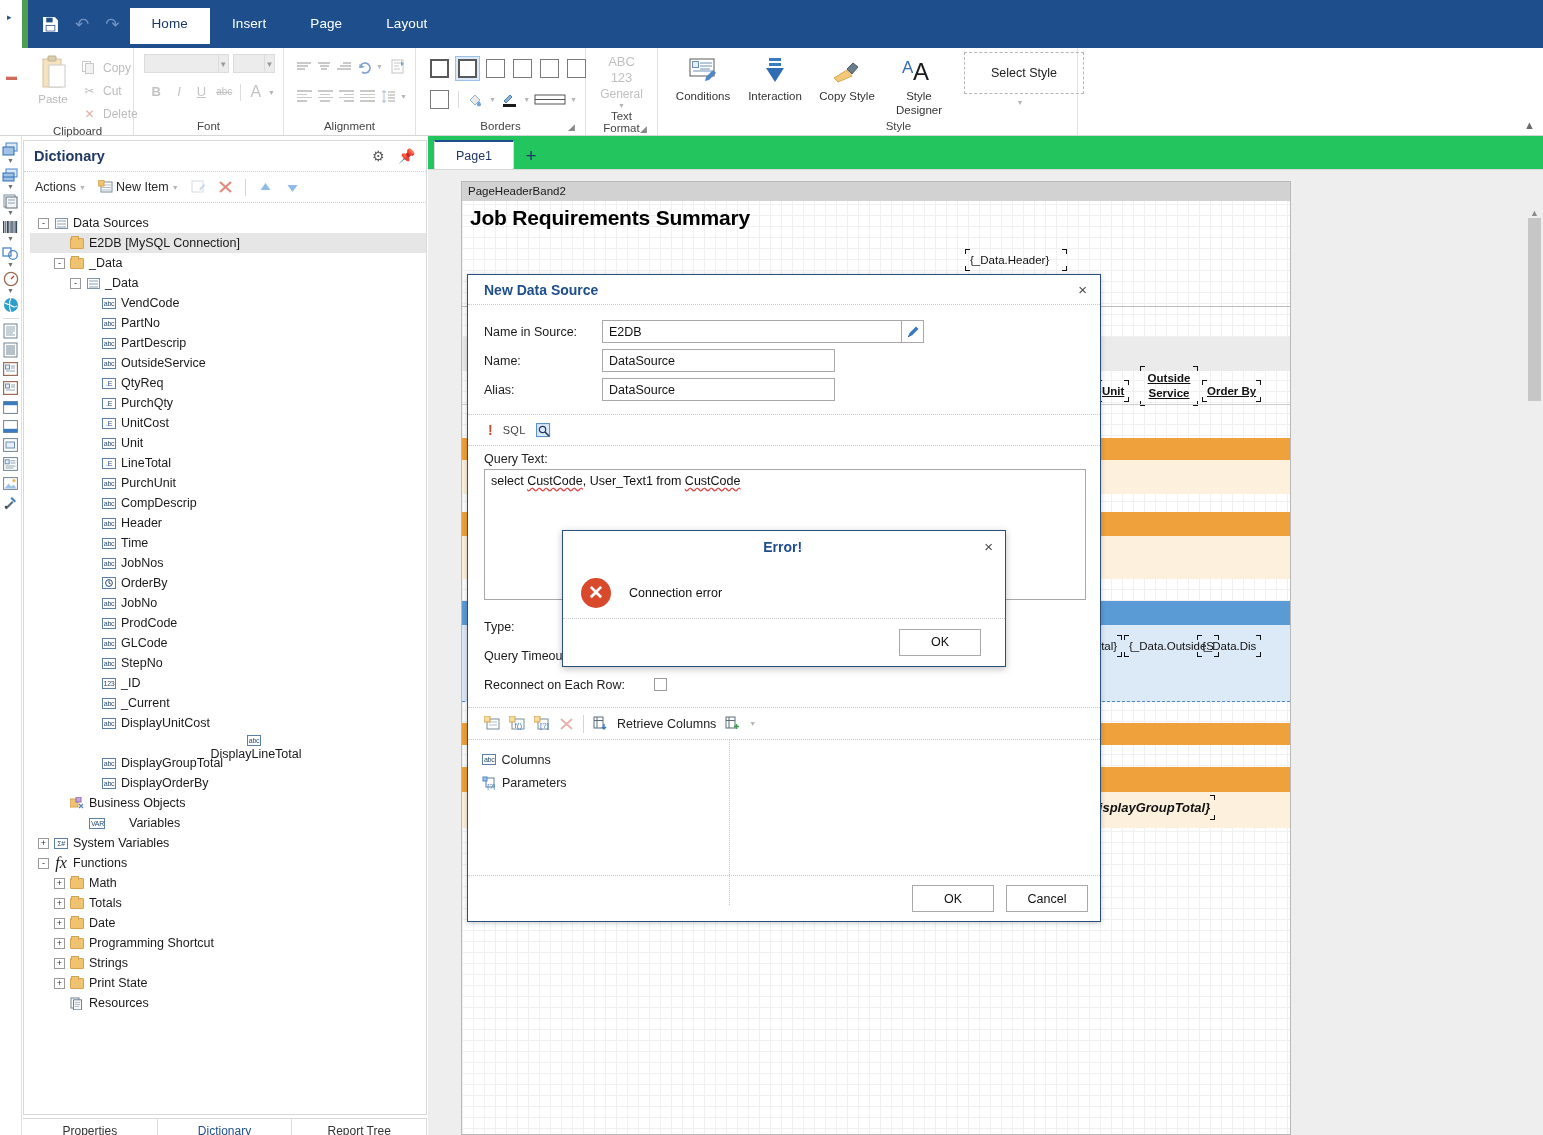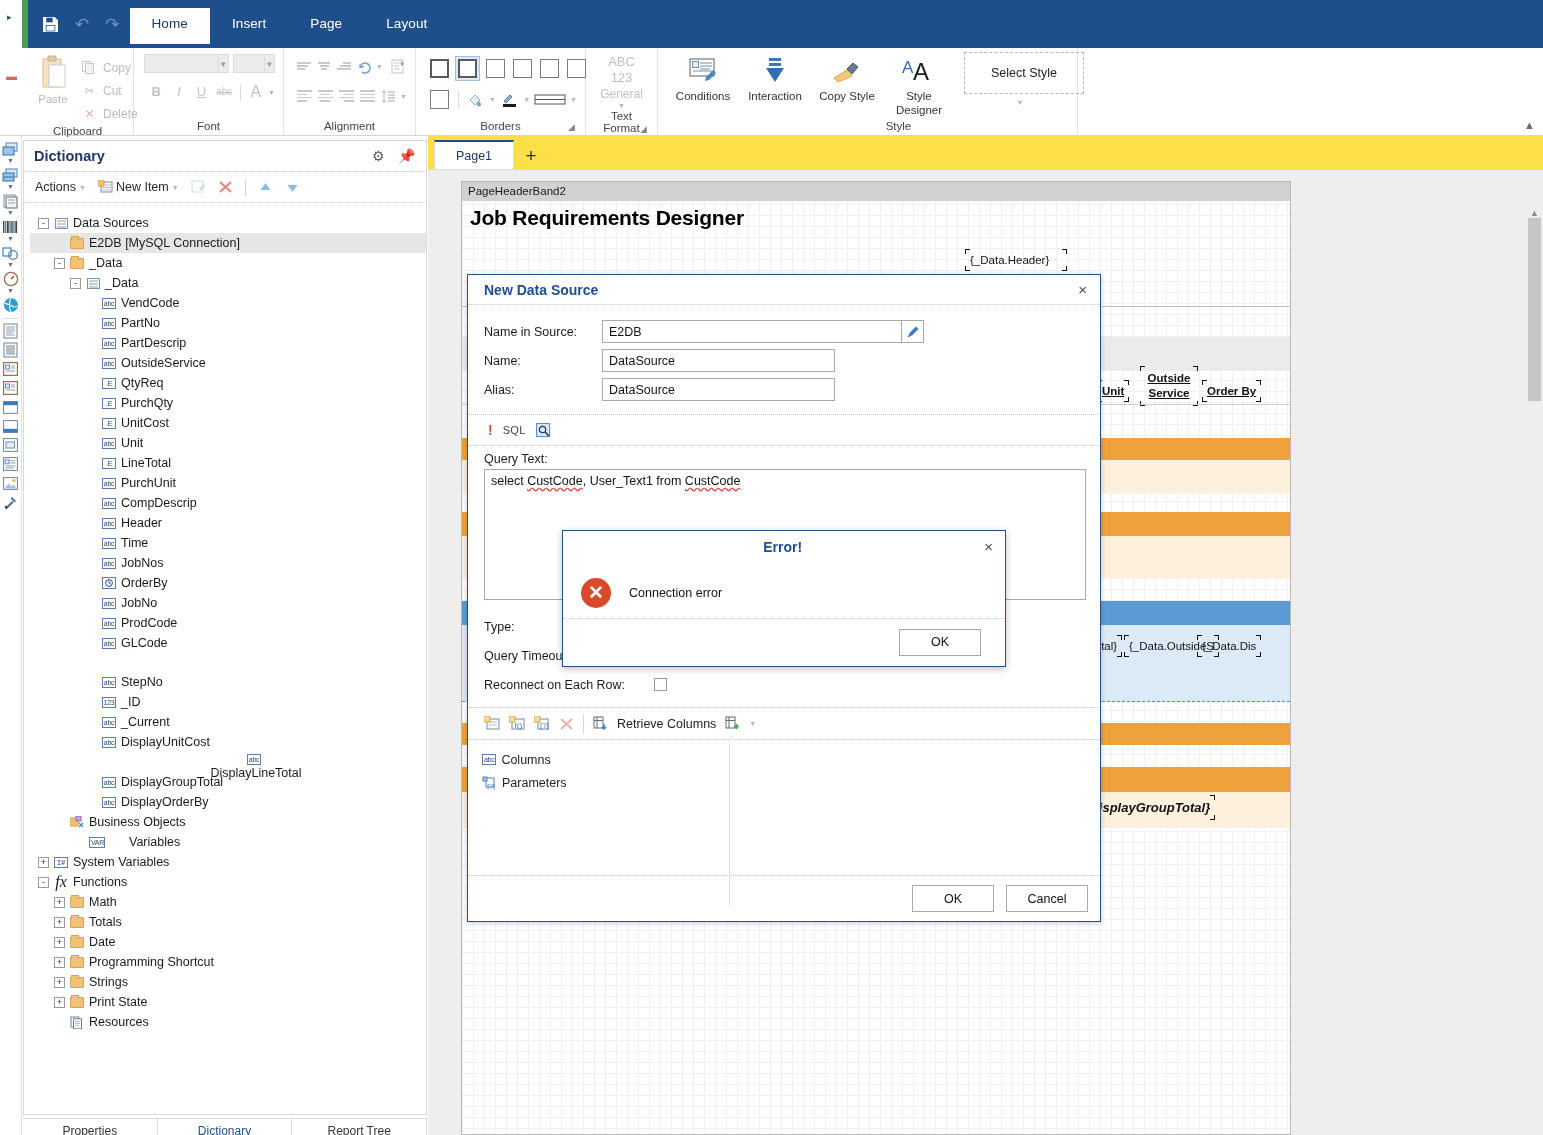--- a/index.html
+++ b/index.html
@@ -155,21 +155,21 @@
   .dict-bottom{
     position:absolute; left:23px; top:1118px; width:404px; height:20px;
     display:flex; border-top:1px solid #d8d8d8; background:#fff;
   }
   .dbt{ flex:1; text-align:center; font-size:12px; color:#333; padding-top:5px;
         border-right:1px solid #dcdcdc;}
   .dbt.active{ color:#1f4e8c;}
 
   
   .designer{ position:absolute; left:428px; top:136px; width:1115px; height:999px; background:#fff;}
-  .pagetabs{ height:34px; background:#fde047; display:flex; align-items:flex-end; padding-left:6px;
+  .pagetabs{ height:34px; background:#22c55e; display:flex; align-items:flex-end; padding-left:6px;
              border-bottom:1px solid #d9d9d9;}
   .ptab{ width:80px; text-align:center; font-size:12.5px; color:#1f3864; padding:7px 0 6px;
          border:1px solid #d9d9d9; border-bottom:none; border-top:2px solid #1f4e8c;
          background:#fff; cursor:pointer;}
   .padd{ width:34px;text-align:center;font-size:19px;color:#1f3864;cursor:pointer;padding-bottom:2px;}
   .canvas-outer{ position:absolute; left:0; top:34px; width:1115px; height:965px; background:#eeeeee;
                  overflow:hidden;}
   .page{
     position:absolute; left:33px; top:11px; width:830px; height:954px; background:#fff;
     border:1px solid #b9b9b9;
@@ -961,21 +961,21 @@
         </span>
         <span>ProdCode</span>
       </div>
       <div class="tnode" style="padding-left: 56px;">
         <span class="expspace"></span>
         <span class="tico">
           <span class="badge">abc</span>
         </span>
         <span>GLCode</span>
       </div>
-      <div class="tnode" style="padding-left: 56px; margin-top: 19px;">
+      <div class="tnode" style="padding-left: 56px;">
         <span class="expspace"></span>
         <span class="tico">
           <span class="badge">abc</span>
         </span>
         <span>StepNo</span>
       </div>
       <div class="tnode" style="padding-left: 56px;">
         <span class="expspace"></span>
         <span class="tico">
           <span class="badge">123</span>
@@ -1120,21 +1120,21 @@
     <div class="ptab">Page1</div>
     <div class="padd">+</div>
   </div>
 
   <div class="canvas-outer">
     <div class="page">
 
       <div class="bandlabel" style="top:0">PageHeaderBand2</div>
 
       <div class="rpt-title">
-        <span>Job Requirements Designer</span>
+        <span>Job Requirements Summary</span>
       </div>
 
       <div class="txtbox" style="left:508px; top:72px; width:92px;">
         <div class="marks">
             <b class="tl"></b>
             <b class="tr"></b>
             <b class="bl"></b>
             <b class="br"></b>
           </div>
         <span>{_Data.Header}</span>

